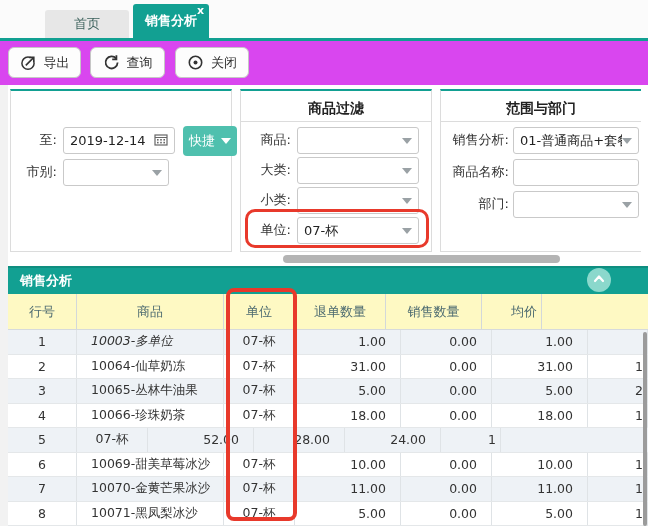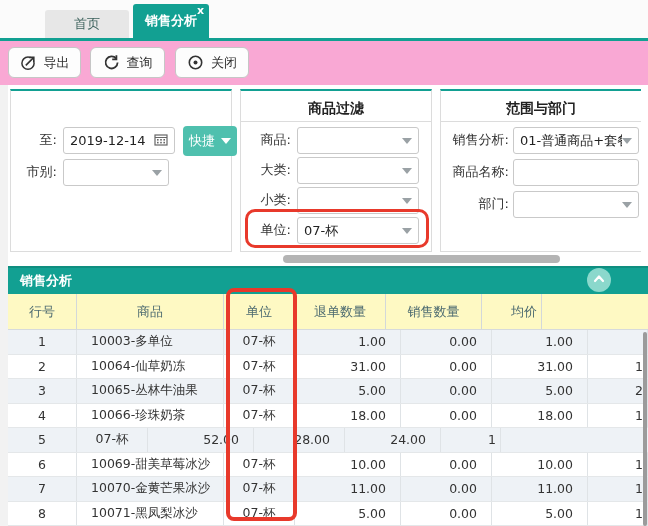--- a/index.html
+++ b/index.html
@@ -11,21 +11,21 @@
 
   
   .tabbar { position:absolute; left:0; top:0; width:648px; height:38px; background:#fbfbfb; }
   .tab { position:absolute; display:flex; align-items:center; justify-content:center; cursor:pointer;margin-left:37px; }
   .tab-home { left:8px; top:10px; width:84px; height:28px; background:#e7e7e7; color:#3d625d; border-radius:3px 3px 0 0; }
   .tab-active { left:96px; top:4px; width:76px; height:34px; background:#12a092; color:#fff; font-weight:bold; border-radius:3px 3px 0 0; }
   .tab-close { position:absolute; top:1px; right:5px; font-size:11px; font-weight:bold; color:#fff; line-height:12px; cursor:pointer; }
   .tab-underline { position:absolute; left:0; top:38px; width:648px; height:3px; background:#12a092; }
 
   
-  .toolbar { position:absolute; left:0; top:41px; width:648px; height:44px; background:#f9a8d4; }
+  .toolbar { position:absolute; left:0; top:41px; width:648px; height:44px; background:#d946ef; }
   .tbtn { position:absolute; top:6px; height:31px; background:#fdfdfd; border:1px solid #c6c6c6; border-radius:6px; display:flex; align-items:center; justify-content:center; gap:7px; color:#2f2f2f; cursor:pointer; }
   .tbtn svg { display:block; }
   .btn-export { left:8px;  width:73px; }
   .btn-query  { left:90px; width:75px; }
   .btn-close  { left:175px; width:74px; }
 
   
   .content-bg { position:absolute; left:0; top:85px; width:648px; height:441px; background:#ffffff; }
   .left-gutter { position:absolute; left:0; top:85px; width:8px; height:441px; background:#f2f2f2; }
 
@@ -219,21 +219,21 @@
       <div class="th al-c" style="width: 69px;">行号</div>
       <div class="th al-c" style="width: 147px;">商品</div>
       <div class="th al-c" style="width: 71px;">单位</div>
       <div class="th al-c" style="width: 91px;">退单数量</div>
       <div class="th al-c" style="width: 96px;">销售数量</div>
       <div class="th al-rt" style="width: 60px;">均价</div>
     </div>
   <div class="tbody">
       <div class="trow odd">
         <div class="td al-c" style="width: 69px;">1</div>
-        <div class="td al-l" style="width: 147px;">10003-多单位</div>
+        <div class="td al-l" style="width: 147px; font-style: italic;">10003-多单位</div>
         <div class="td al-c" style="width: 71px;">07-杯</div>
         <div class="td al-r" style="width: 106px;">1.00</div>
         <div class="td al-r" style="width: 91px;">0.00</div>
         <div class="td al-r" style="width: 96px;">1.00</div>
         <div class="td al-rt" style="width: 60px;"></div>
       </div>
       <div class="trow even">
         <div class="td al-c" style="width: 69px;">2</div>
         <div class="td al-l" style="width: 147px;">10064-仙草奶冻</div>
         <div class="td al-c" style="width: 71px;">07-杯</div>

